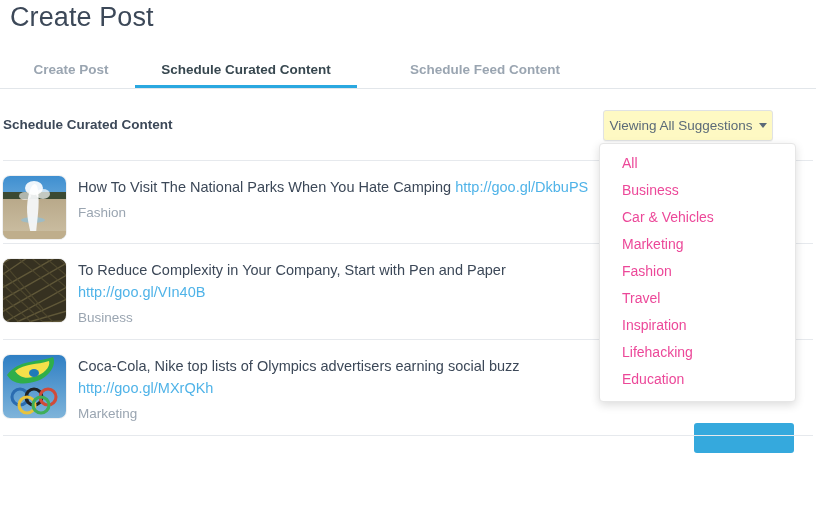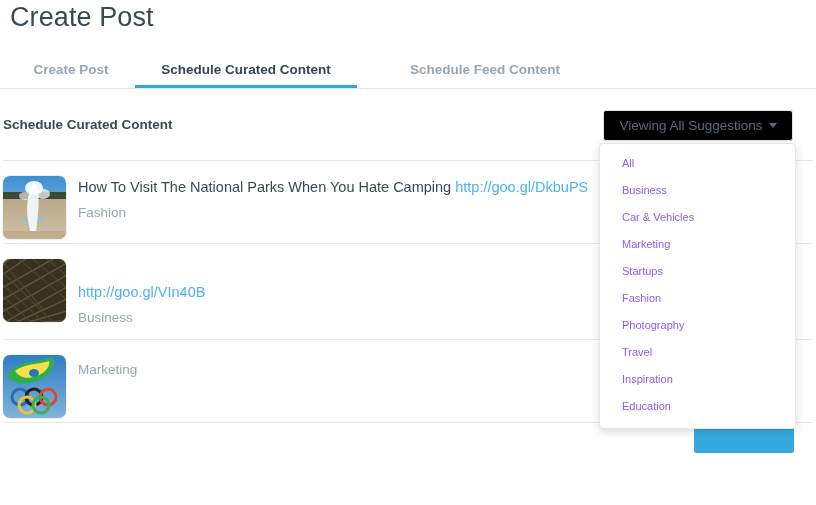--- a/index.html
+++ b/index.html
@@ -131,23 +131,23 @@
 
   
   .dropdown-wrap {
     position: absolute;
     left: 603px;
     top: 110px;
     width: 190px;
     z-index: 40;
   }
   .dropdown-toggle {
-    width: 190px;
+    width: 170px;
     height: 31px;
-    background: #000000;
+    background: #fef9c3;
     border: 1px solid #e0e2e4;
     border-radius: 3px;
     box-sizing: border-box;
     font-family: "Liberation Sans", sans-serif;
     font-size: 13.5px;
     color: #5b6a78;
     display: flex;
     align-items: center;
     justify-content: center;
     gap: 6px;
@@ -169,23 +169,23 @@
     background: #ffffff;
     border: 1px solid #e6e6e6;
     border-radius: 4px;
     box-shadow: 0 3px 10px rgba(0,0,0,0.14);
     padding: 6px 0 8px 0;
     box-sizing: border-box;
   }
   .dropdown-item {
     display: block;
     padding: 4px 0 4px 22px;
-    font-size: 11px;
+    font-size: 14px;
     line-height: 19px;
-    color: #8b5cf6;
+    color: #ec4899;
     text-decoration: none;
     cursor: pointer;
     white-space: nowrap;
   }
 </style>
 </head>
 <body>
 
 <div class="page-title">Create Post</div>
 
@@ -248,21 +248,21 @@
           <path d="M-10 10 L40 -20 M-10 22 L52 -20 M-10 34 L64 -8 M-10 46 L64 4 M-10 58 L64 16 M2 63 L64 28 M14 63 L64 40 M26 63 L64 52 M40 63 L64 62"></path>
         </g>
         <g stroke="#5c5437" stroke-width="1.2" opacity="0.9">
           <path d="M-10 -8 L40 50 M-10 4 L50 63 M-10 16 L40 63 M-10 28 L28 63 M-10 40 L16 63 M4 -10 L63 40 M18 -10 L63 28 M32 -10 L63 16 M46 -10 L63 6"></path>
         </g>
         <rect width="63" height="63" fill="#2b2718" opacity="0.25"></rect>
       </svg>
     </div>
     <div class="item-body">
       <div class="item-title">
-        <br>
+        <span>To Reduce Complexity in Your Company, Start with Pen and Paper</span><br>
         <span class="item-link">http://goo.gl/VIn40B</span>
       </div>
       <div class="item-cat">Business</div>
     </div>
   </div>
 
   <div class="list-divider"></div>
 
   <div class="list-item">
     <div class="thumb">
@@ -280,37 +280,40 @@
         <g fill="none" stroke-width="3.1">
           <circle cx="17" cy="42" r="8" stroke="#2b6cb0"></circle>
           <circle cx="31" cy="42" r="8" stroke="#222222"></circle>
           <circle cx="45" cy="42" r="8" stroke="#d14b3a"></circle>
           <circle cx="24" cy="50" r="8" stroke="#e8c33c"></circle>
           <circle cx="38" cy="50" r="8" stroke="#3fae5a"></circle>
         </g>
       </svg>
     </div>
     <div class="item-body">
+      <div class="item-title">
+        <span>Coca-Cola, Nike top lists of Olympics advertisers earning social buzz</span><br>
+        <span class="item-link">http://goo.gl/MXrQKh</span>
+      </div>
       <div class="item-cat">Marketing</div>
     </div>
   </div>
 
   <div class="list-divider"></div>
 </div>
 
 <div class="dropdown-wrap">
   <div class="dropdown-toggle">
     <span>Viewing All Suggestions</span>
     <span class="caret"></span>
   </div>
   <div class="dropdown-menu">
     <a class="dropdown-item">All</a>
     <a class="dropdown-item">Business</a>
     <a class="dropdown-item">Car &amp; Vehicles</a>
     <a class="dropdown-item">Marketing</a>
-    <a class="dropdown-item">Startups</a>
     <a class="dropdown-item">Fashion</a>
-    <a class="dropdown-item">Photography</a>
     <a class="dropdown-item">Travel</a>
     <a class="dropdown-item">Inspiration</a>
+    <a class="dropdown-item">Lifehacking</a>
     <a class="dropdown-item">Education</a>
   </div>
 </div>
 
 </body></html>

